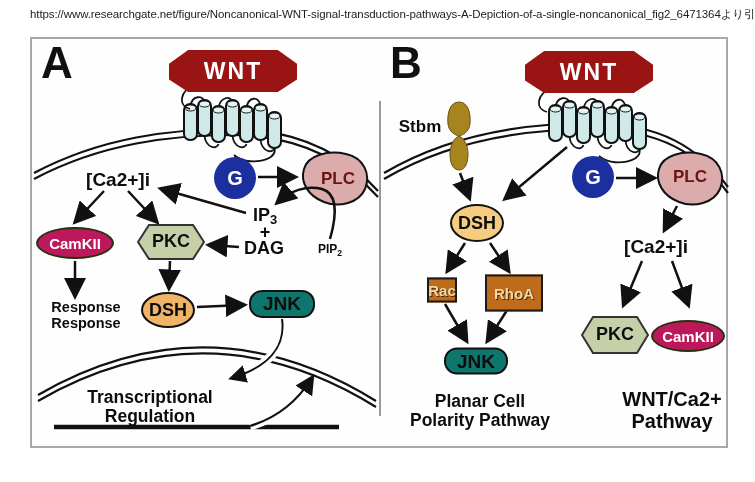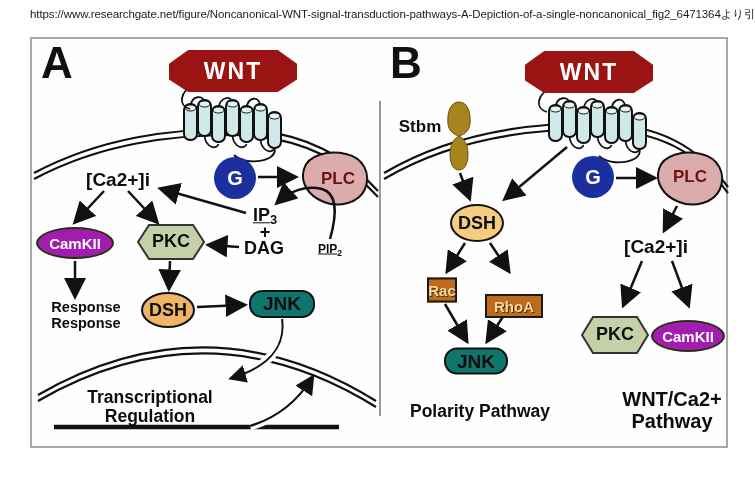--- a/index.html
+++ b/index.html
@@ -25,28 +25,28 @@
     position:absolute; transform:translate(-50%,-50%);
     display:flex; align-items:center; justify-content:center;
     font-weight:700; color:#0d0d0d; box-sizing:border-box; text-align:left;
   }
   .panel-letter { position:absolute; font-weight:800; font-size:44px; color:#111; line-height:1; }
   .wnt {
     width:128px; height:42px; background:#9b1414; color:#fff; font-size:23px; letter-spacing:2px;
     clip-path:polygon(15% 0%, 85% 0%, 100% 33%, 100% 70%, 85% 100%, 15% 100%, 0% 70%, 0% 33%);
   }
   .gball { width:42px; height:42px; border-radius:50%; background:#1b2f9e; color:#fff; font-size:20px; }
-  .camkii { background:#a21caf; border:2px solid #26310f; border-radius:50%; color:#fff; font-size:15px; }
+  .camkii { background:#be185d; border:2px solid #26310f; border-radius:50%; color:#fff; font-size:15px; }
   .dsh  { background:#f0b469; border:2.5px solid #111; border-radius:50%; font-size:18px; }
   .dshb { background:#f5cc80; }
   .jnk  { background:#0f766e; border:2.5px solid #111; border-radius:13px; font-size:19px; }
   .racbox { background:#bf6b1c; border:2px solid #1a1a1a; color:#f4d7a4; font-size:15px; text-shadow:1px 1px 0 #4a2a08; }
   .plc-t { color:#6b1212; }
   .sub { display:inline !important; font-size:0.72em; position:relative; bottom:-3px; }
-  .base { display:inline !important;text-decoration:underline; }
+  .base { display:inline !important; }
 </style>
 </head>
 <body>
 
 <div class="citation">https://www.researchgate.net/figure/Noncanonical-WNT-signal-transduction-pathways-A-Depiction-of-a-single-noncanonical_fig2_6471364より引用</div>
 
 <div class="fig">
 
   <svg width="698" height="411" viewBox="0 0 698 411">
     <defs>
@@ -169,26 +169,27 @@
       <span>Regulation</span>
     </div>
 
   <div class="panel-letter" style="left:358px;top:2px;">B</div>
   <div class="shape wnt" style="left:557px;top:33px;">WNT</div>
   <div class="t" style="left:388px;top:88px;font-size:17px;">Stbm</div>
   <div class="shape gball" style="left:561px;top:138px;">G</div>
   <div class="t plc-t" style="left:658px;top:138px;font-size:17px;">PLC</div>
   <div class="shape dsh dshb" style="left:445px;top:184px;width:54px;height:38px;font-size:18px;">DSH</div>
   <div class="shape racbox" style="left:410px;top:251px;width:30px;height:25px;">Rac</div>
-  <div class="shape racbox" style="left:482px;top:267px;width:58px;height:24px;">RhoA</div>
+  <div class="shape racbox" style="left:482px;top:254px;width:58px;height:37px;">RhoA</div>
   <div class="shape jnk" style="left:444px;top:322px;width:64px;height:27px;">JNK</div>
   <div class="t" style="left:624px;top:208px;font-size:19px;">[Ca2+]i</div>
   <div class="t" style="left:583px;top:296px;font-size:18px;">PKC</div>
   <div class="shape camkii" style="left:656px;top:297px;width:74px;height:32px;">CamKII</div>
   <div class="t" style="left:448px;top:372px;font-size:17.5px;">
+      <span>Planar Cell</span>
       <span>Polarity Pathway</span>
     </div>
   <div class="t" style="left:640px;top:372px;font-size:20px;">
       <span>WNT/Ca2+</span>
       <span>Pathway</span>
     </div>
 
 </div>
 
 </body></html>

